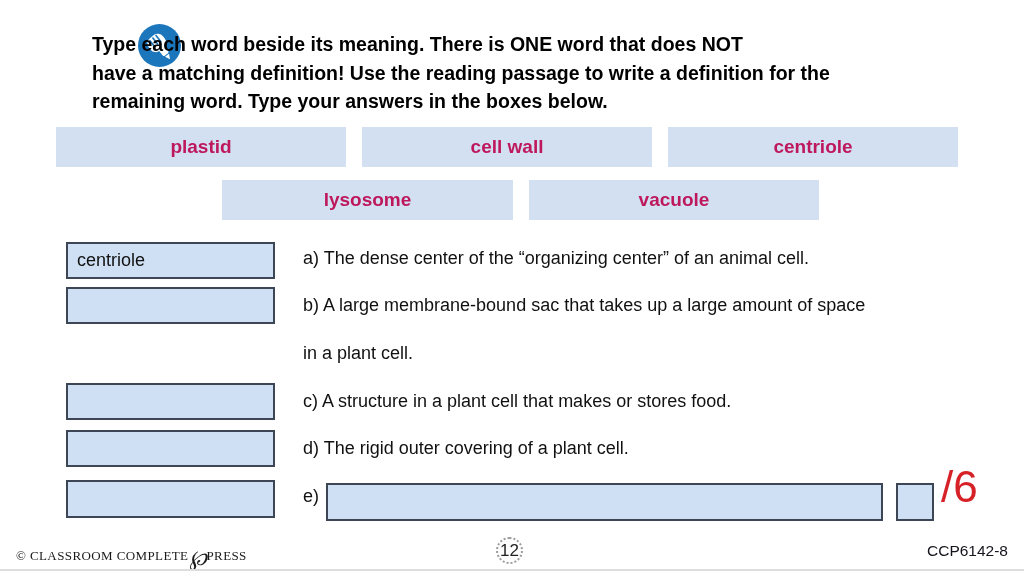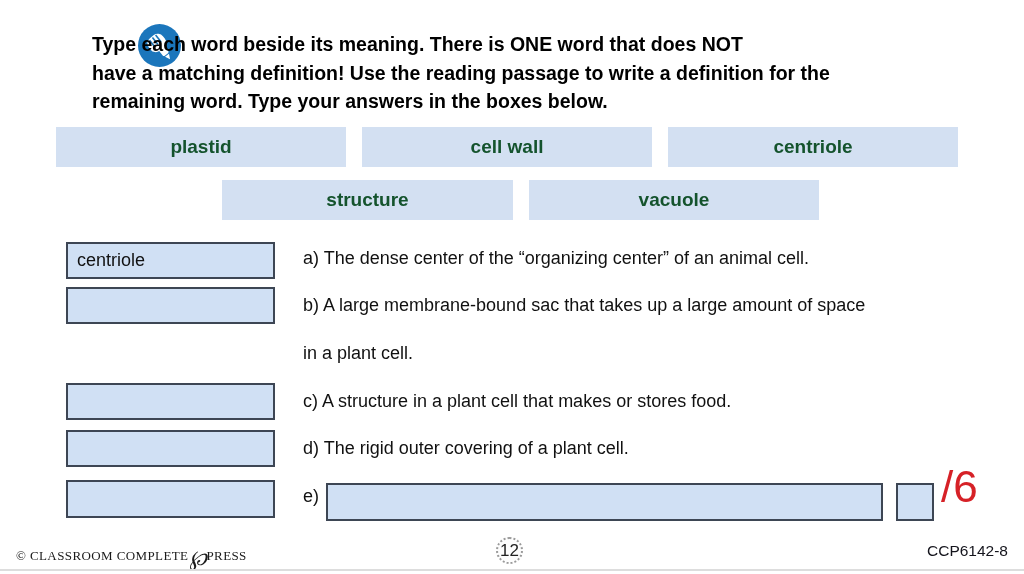--- a/index.html
+++ b/index.html
@@ -7,21 +7,21 @@
   .page{position:relative; width:1024px; height:574px; background:#ffffff; overflow:hidden;}
 
   
   .instr{position:absolute; left:92px; top:30px; width:836px; text-align:left;
          font-weight:bold; font-size:19.5px; line-height:28.5px; color:#000;}
   .instr-icon{position:absolute; left:137px; top:23px; width:45px; height:45px; display:block;}
 
   
   .bank{position:absolute; height:40px; background:#d3e0f2;
         display:flex; align-items:center; justify-content:center;
-        font-weight:bold; font-size:19px; color:#14532d;}
+        font-weight:bold; font-size:19px; color:#be185d;}
   .bank.b1{left:56px;  top:127px; width:290px;}
   .bank.b2{left:362px; top:127px; width:290px;}
   .bank.b3{left:668px; top:127px; width:290px;}
   .bank.b4{left:222px; top:180px; width:291px;}
   .bank.b5{left:529px; top:180px; width:290px;}
 
   
   .field{position:absolute; box-sizing:border-box; background:#d0e0f4;
          border:2px solid #3d4654; border-radius:0; outline:none;
          font-family:"Liberation Sans", sans-serif; font-size:18px; color:#111;
@@ -78,21 +78,21 @@
   </span>
   <div class="instr">
     <div>Type each word beside its meaning. There is ONE word that does NOT</div>
     <div>have a matching definition! Use the reading passage to write a definition for the</div>
     <div>remaining word. Type your answers in the boxes below.</div>
   </div>
 
   <div class="bank b1">plastid</div>
   <div class="bank b2">cell wall</div>
   <div class="bank b3">centriole</div>
-  <div class="bank b4">structure</div>
+  <div class="bank b4">lysosome</div>
   <div class="bank b5">vacuole</div>
 
   <input class="field fa" type="text" value="centriole" style="">
   <input class="field fb" type="text" value="" style="">
   <input class="field fc" type="text" value="" style="">
   <input class="field fd" type="text" value="" style="">
   <input class="field fe" type="text" value="" style="">
 
   <div class="def da">a) The dense center of the “organizing center” of an animal cell.</div>
   <div class="def db1">b) A large membrane-bound sac that takes up a large amount of space</div>

